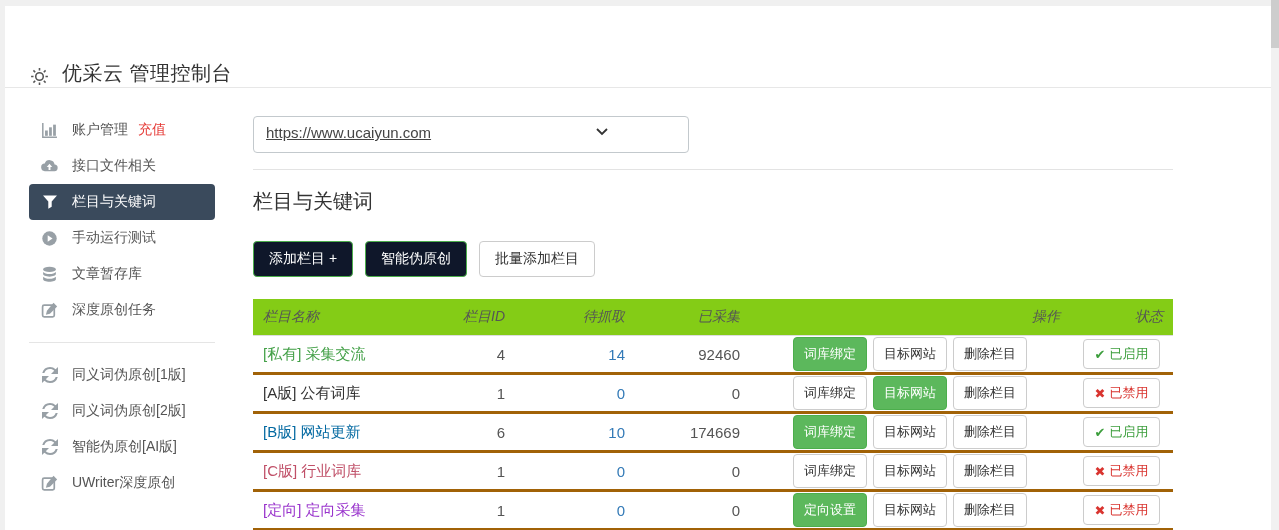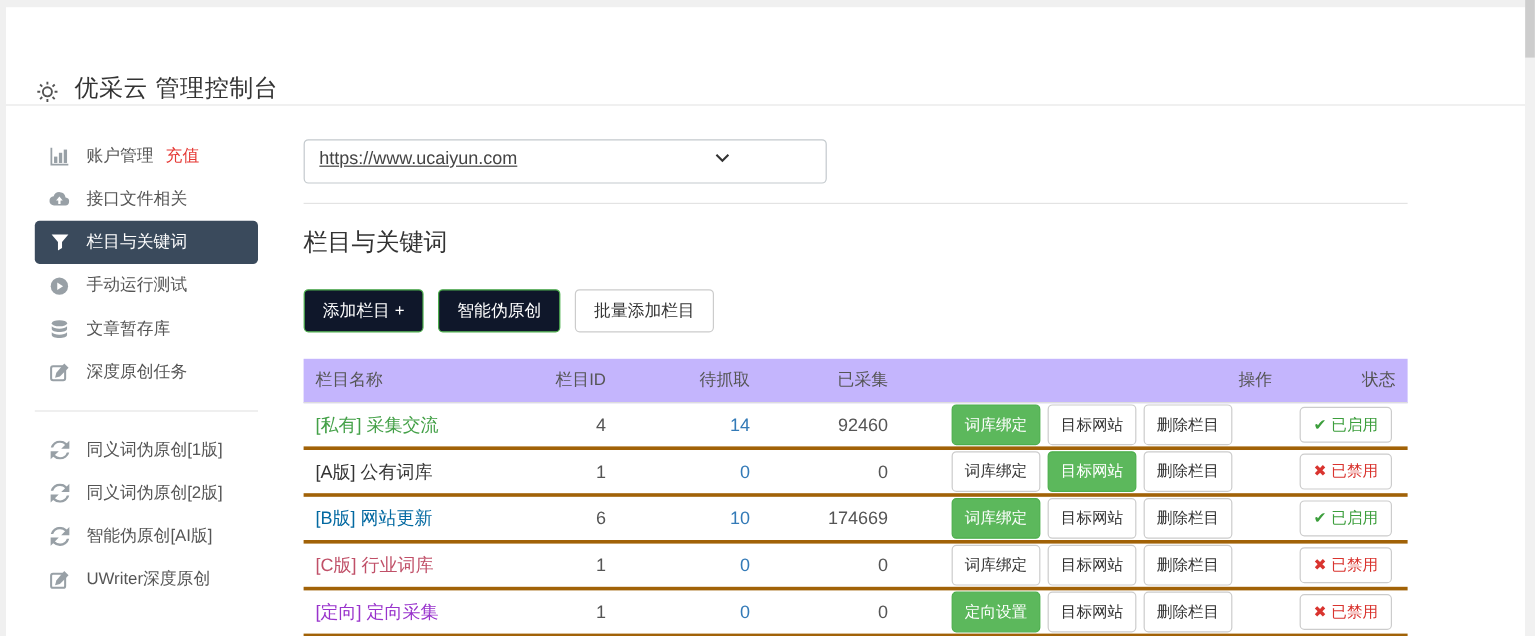--- a/index.html
+++ b/index.html
@@ -37,21 +37,21 @@
   .section-title { font-size:20px; font-weight:500; color:#333; margin:18px 0 0; }
   .toolbar { display:flex; gap:12px; margin-top:26px; }
   .btn { border-radius:4px; font-size:14px; padding:8px 15px; cursor:pointer; font-family:inherit; }
   .btn-green { background:#0f172a; border:1px solid #4cae4c; color:#fff; }
   .btn-plain { background:#fff; border:1px solid #ccc; color:#333; }
 
   
   .tbl { width:920px; margin-top:22px; font-size:15px; }
   .tbl-row { display:grid; grid-template-columns:197px 65px 120px 115px 320px 103px;
     align-items:center; min-height:39px; border-bottom:3px solid #a16207; }
-  .tbl-head { background:#c4b5fd; color:#555; font-size:14px; min-height:37px; border-bottom:1px solid #ddd; }
+  .tbl-head { background:#84cc16; color:#555; font-size:14px; min-height:37px; border-bottom:1px solid #ddd;font-style:italic; }
   .cell { padding:0 10px; }
   .c-center { text-align:right; }
   .c-name a { text-decoration:none; }
   .c-num { color:#555; }
   .c-link { color:#337ab7; text-decoration:none; cursor:pointer; }
   .c-actions { display:flex; gap:6px; justify-content:center; }
   .abtn { font-size:13px; padding:7px 10px; border-radius:4px; cursor:pointer; white-space:nowrap; font-family:inherit; }
   .abtn.green { background:#5cb85c; border:1px solid #4cae4c; color:#fff; }
   .abtn.white { background:#fff; border:1px solid #ccc; color:#333; }
   .status-btn { display:inline-flex; align-items:center; gap:4px; background:#fff;

